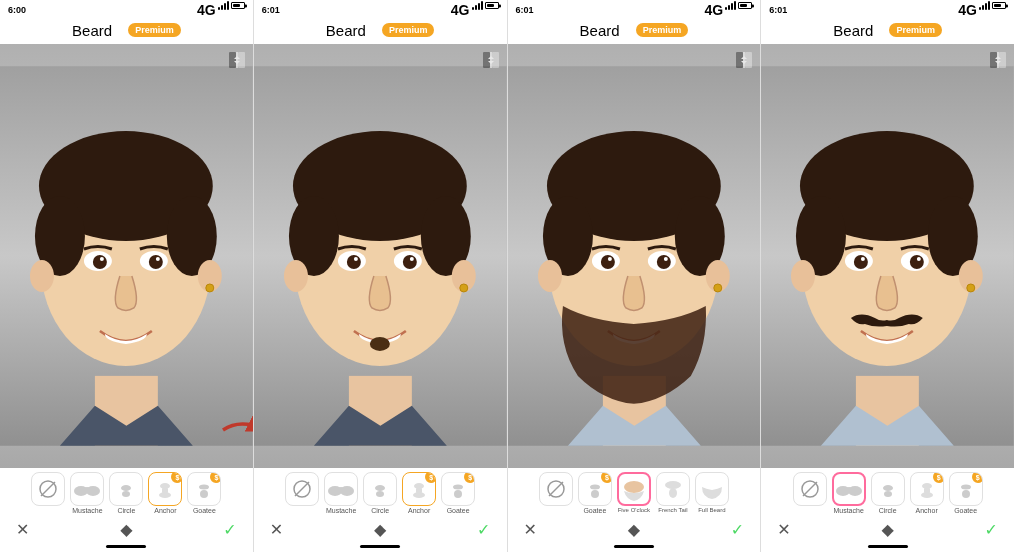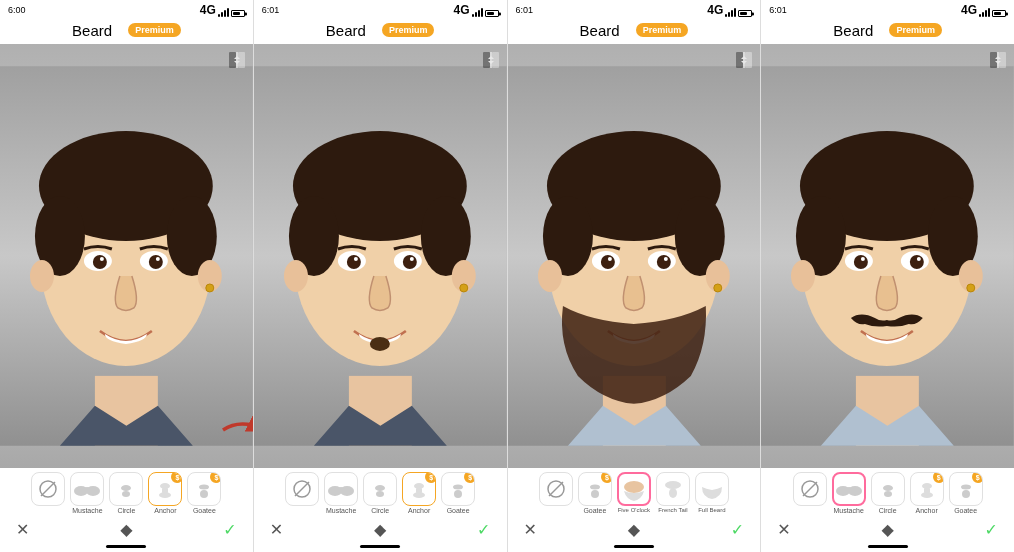--- a/index.html
+++ b/index.html
@@ -26,26 +26,26 @@
     .status-bar {
       display: flex;
       justify-content: space-between;
       align-items: center;
       padding: 4px 8px 2px 8px;
       font-size: 9px;
       font-weight: 600;
       color: #000;
       height: 18px;
     }
-    .status-left { font-size: 9px; font-weight: 400; }
+    .status-left { font-size: 9px; font-weight: 700; }
     .status-right {
       display: flex;
-      align-items: flex-end;
+      align-items: flex-start;
       gap: 2px;
-      font-size: 12px;
+      font-size: 14px;
     }
     .signal-bars {
       display: flex;
       align-items: flex-end;
       gap: 1px;
       height: 8px;
     }
     .signal-bar {
       width: 2px;
       background: #000;

